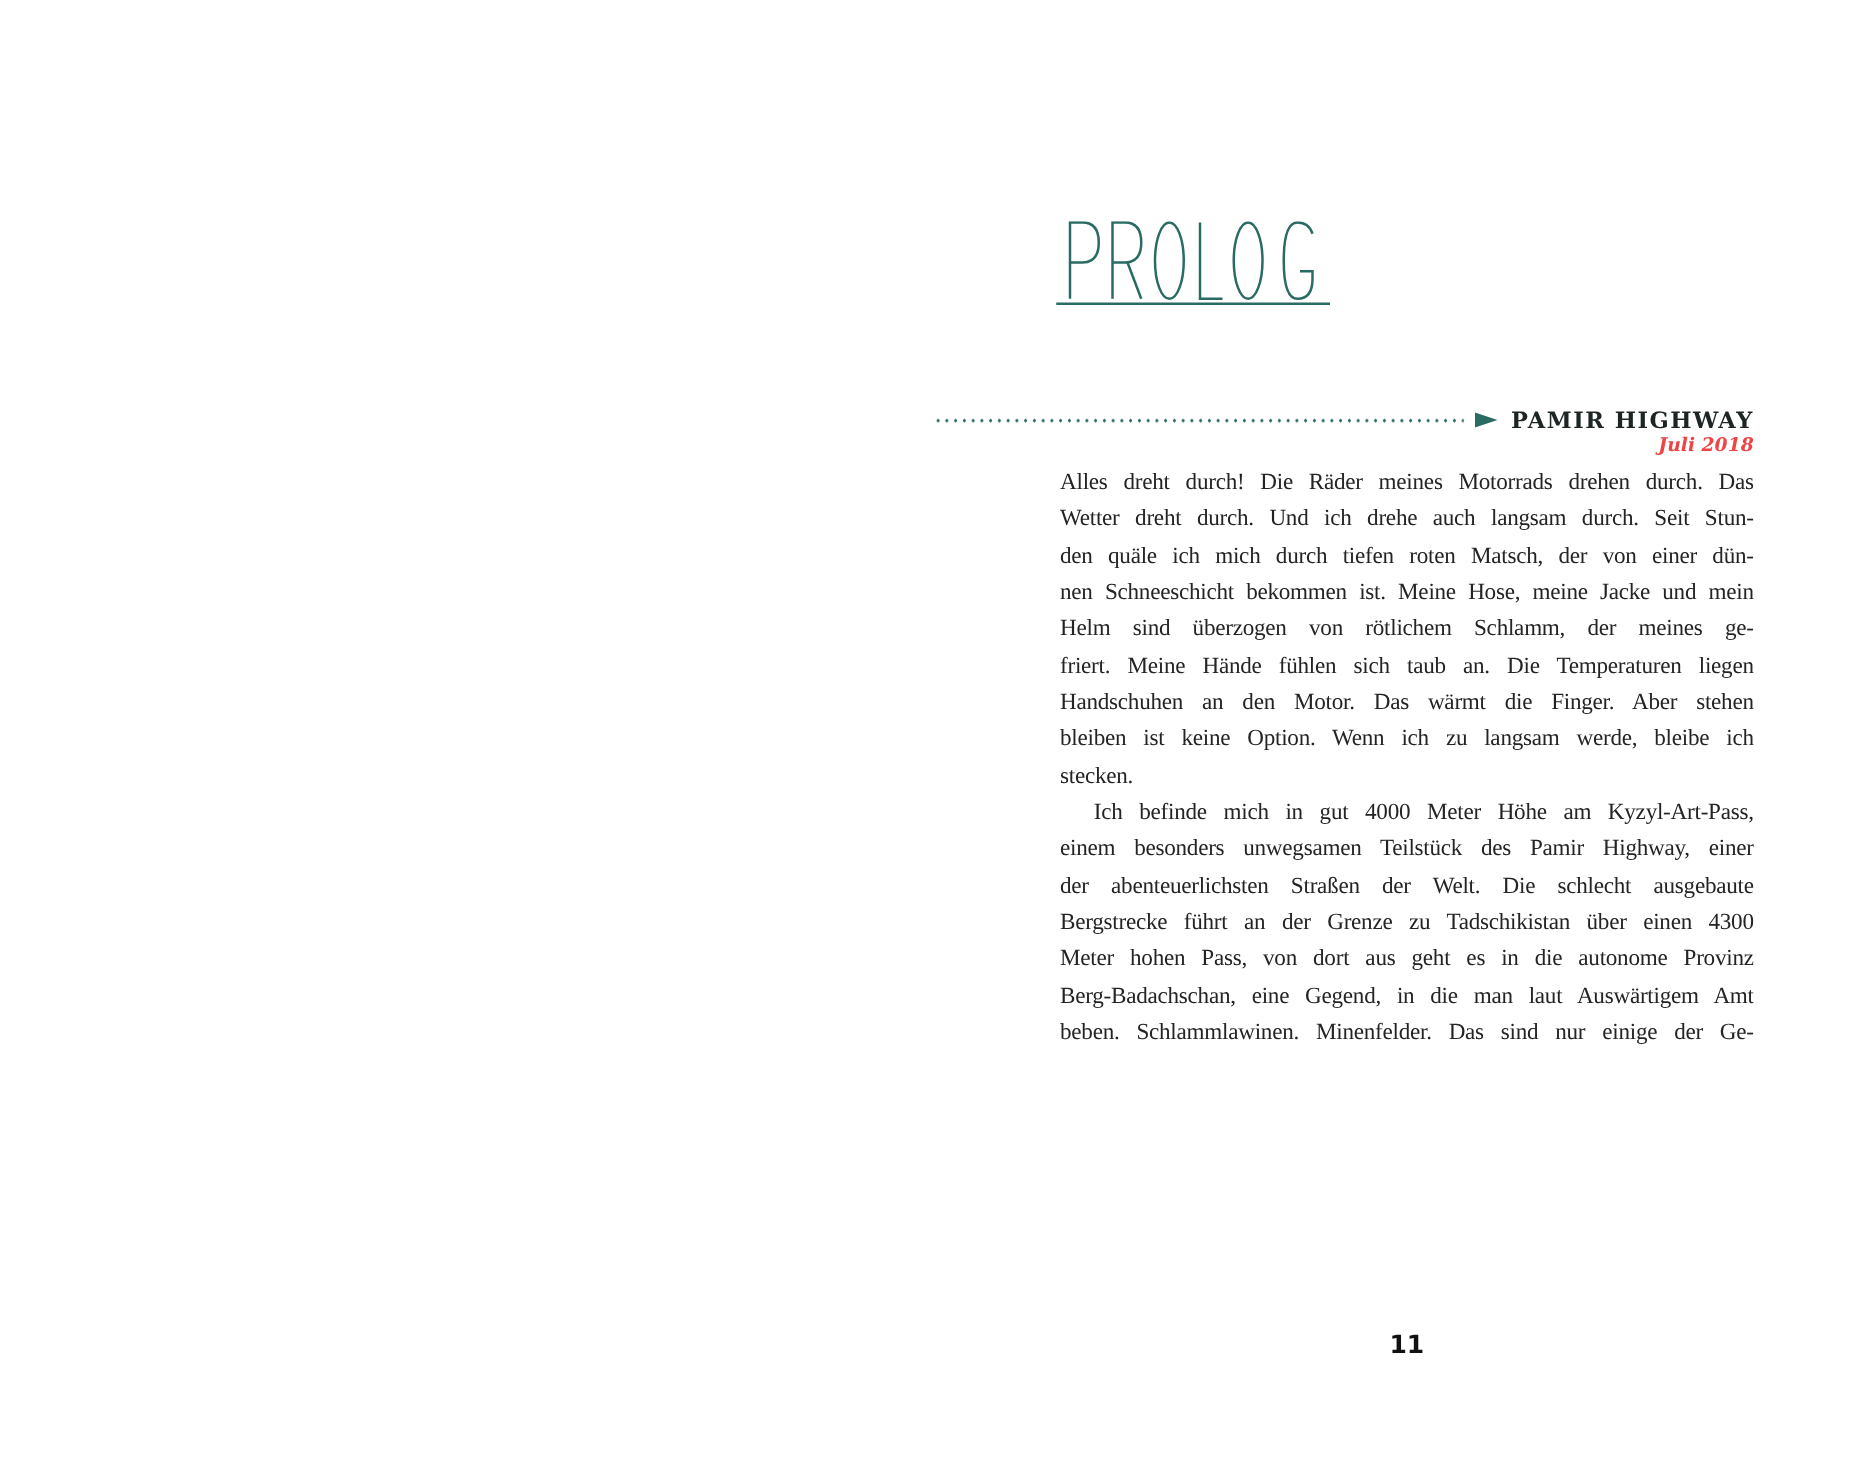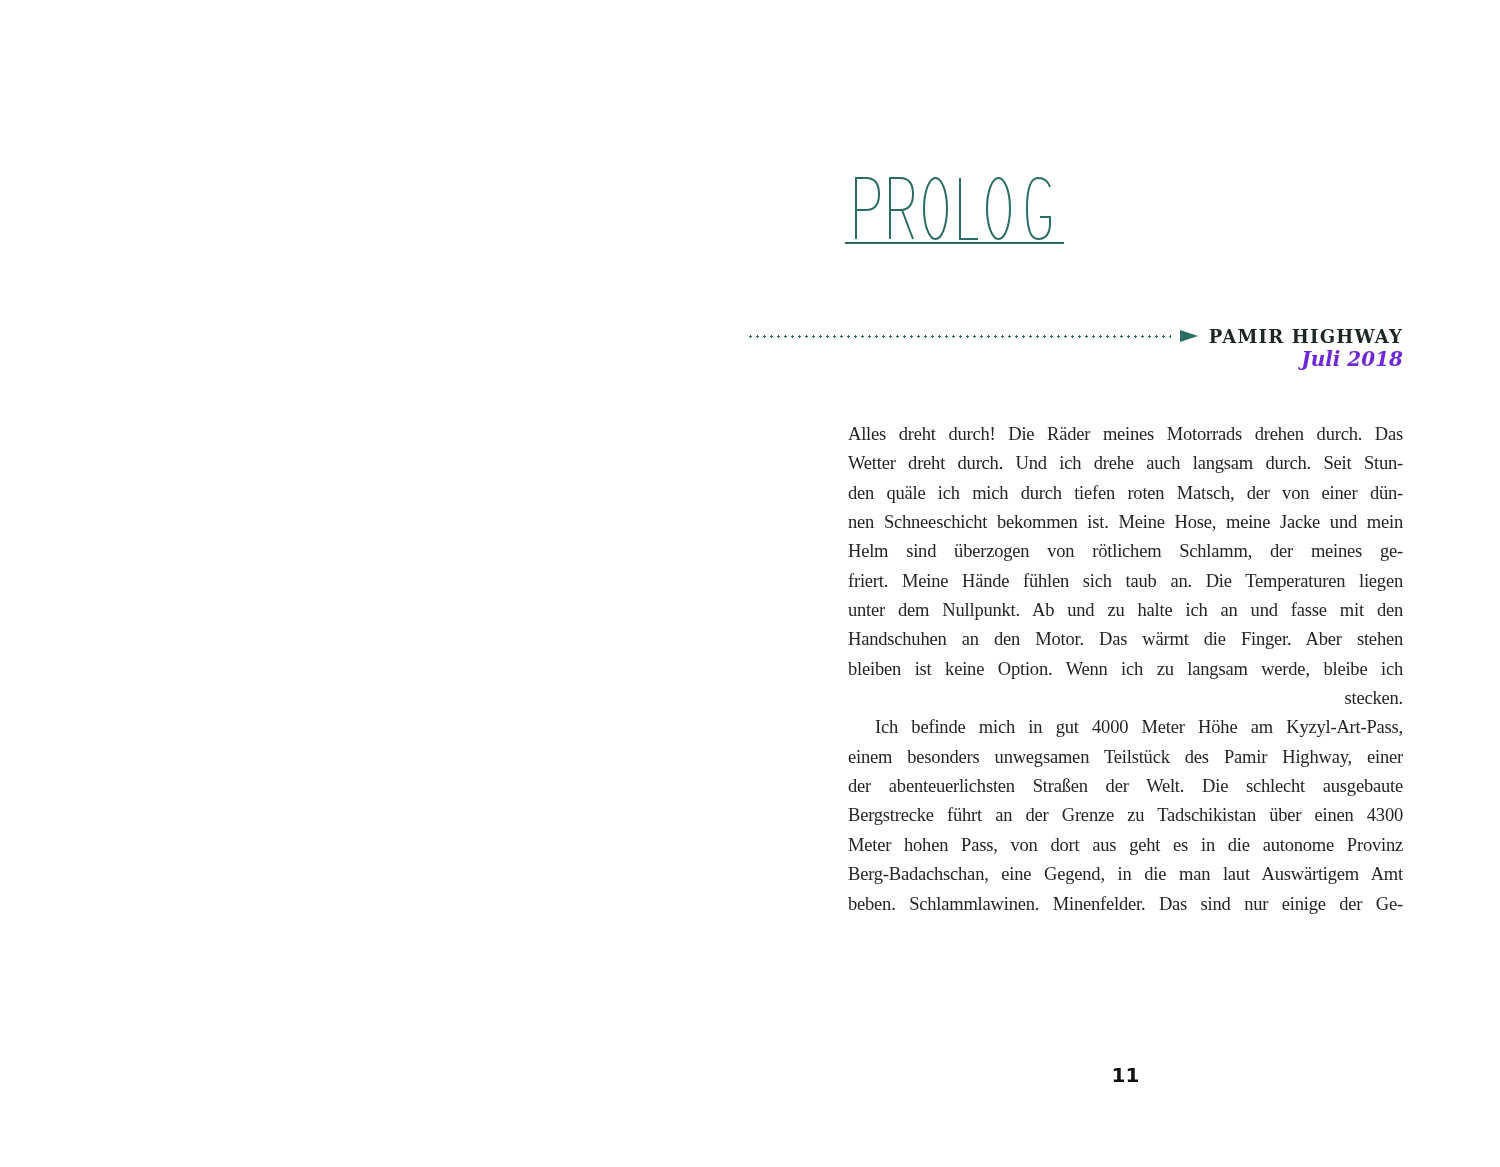--- a/index.html
+++ b/index.html
@@ -73,39 +73,38 @@
   .date-row {
     position: absolute;
     left: 747px;
     right: 97px;
     top: 347px;
     height: 29px;
     text-align: right;
     font-family: "DejaVu Serif", serif;
     font-style: italic;
     font-weight: 700;
-    font-size: 20px;
-    color: #6d28d9;
+    font-size: 15px;
+    color: #ef4444;
   }
 
   
   .body-text {
     position: absolute;
     left: 848px;
     top: 376px;
     width: 555px;
     font-size: 18.5px;
     color: #242424;
-    margin-top: 48px;
   }
   .body-line {
     height: 29.35px;
     overflow: hidden;
     letter-spacing: -0.2px;
-    text-align: right;
+    text-align: left;
   }
   .body-line.justified { text-align: justify; }
   .body-line.justified::after {
     content: "";
     display: inline-block;
     width: 100%;
     height: 0;
   }
   .body-line.first-indent { padding-left: 27px; }
 
@@ -157,21 +156,20 @@
   <div class="date-row">Juli 2018</div>
 
   <div class="body-text">
       <div class="paragraph">
         <div class="body-line justified">Alles dreht durch! Die Räder meines Motorrads drehen durch. Das</div>
         <div class="body-line justified">Wetter dreht durch. Und ich drehe auch langsam durch. Seit Stun-</div>
         <div class="body-line justified">den quäle ich mich durch tiefen roten Matsch, der von einer dün-</div>
         <div class="body-line justified">nen Schneeschicht bekommen ist. Meine Hose, meine Jacke und mein</div>
         <div class="body-line justified">Helm sind überzogen von rötlichem Schlamm, der meines ge-</div>
         <div class="body-line justified">friert. Meine Hände fühlen sich taub an. Die Temperaturen liegen</div>
-        <div class="body-line justified">unter dem Nullpunkt. Ab und zu halte ich an und fasse mit den</div>
         <div class="body-line justified">Handschuhen an den Motor. Das wärmt die Finger. Aber stehen</div>
         <div class="body-line justified">bleiben ist keine Option. Wenn ich zu langsam werde, bleibe ich</div>
         <div class="body-line">stecken.</div>
       </div>
       <div class="paragraph">
         <div class="body-line justified first-indent">Ich befinde mich in gut 4000 Meter Höhe am Kyzyl-Art-Pass,</div>
         <div class="body-line justified">einem besonders unwegsamen Teilstück des Pamir Highway, einer</div>
         <div class="body-line justified">der abenteuerlichsten Straßen der Welt. Die schlecht ausgebaute</div>
         <div class="body-line justified">Bergstrecke führt an der Grenze zu Tadschikistan über einen 4300</div>
         <div class="body-line justified">Meter hohen Pass, von dort aus geht es in die autonome Provinz</div>

